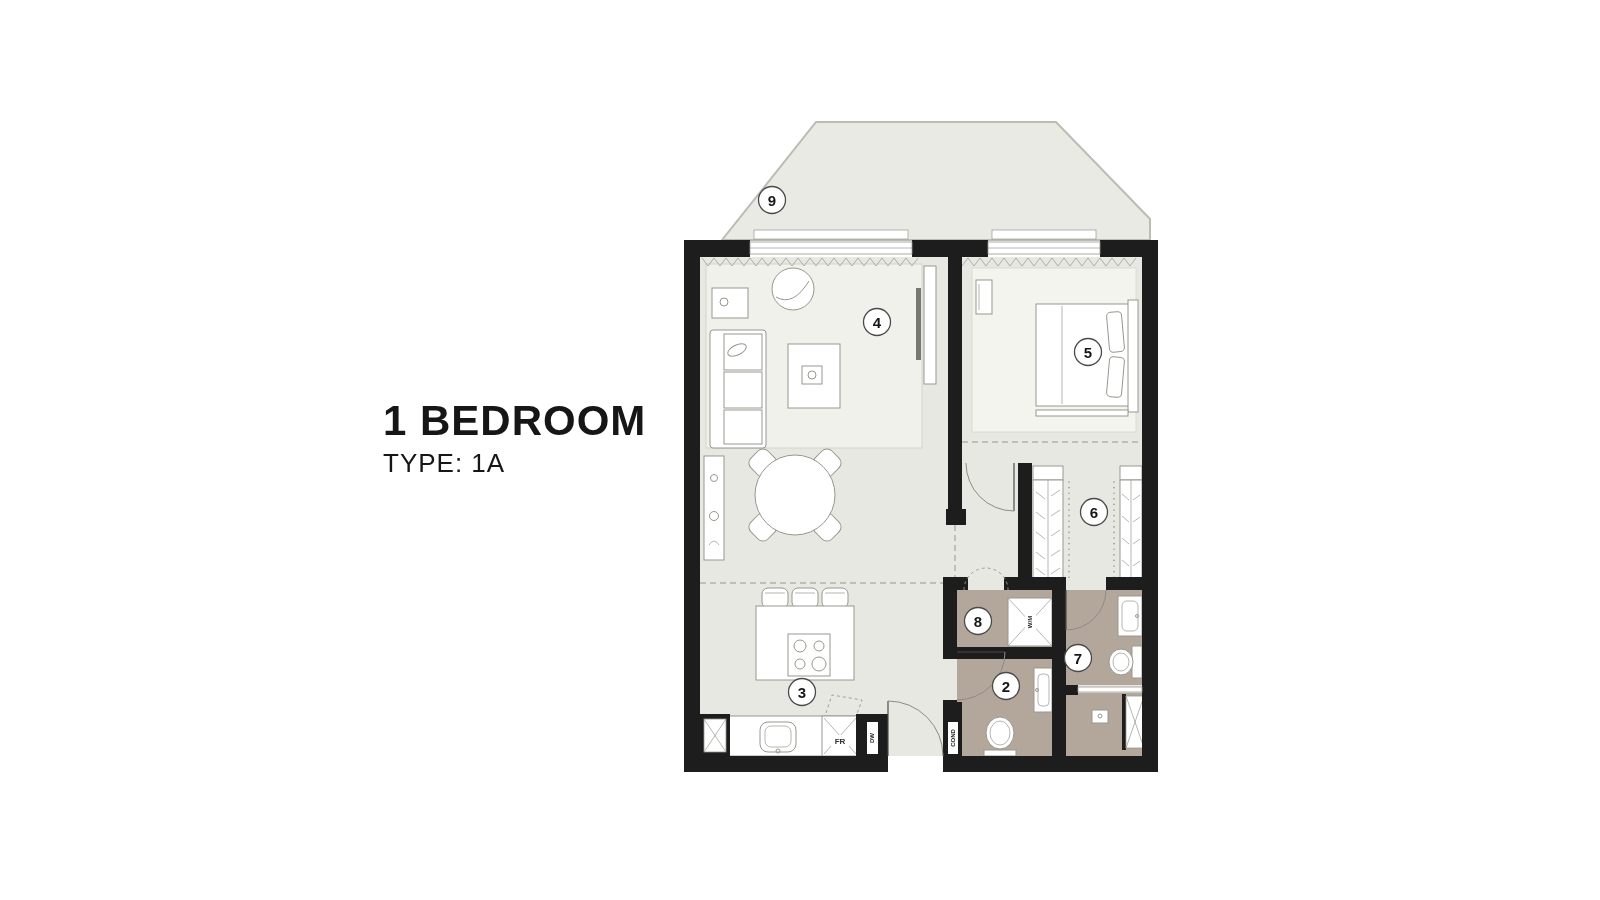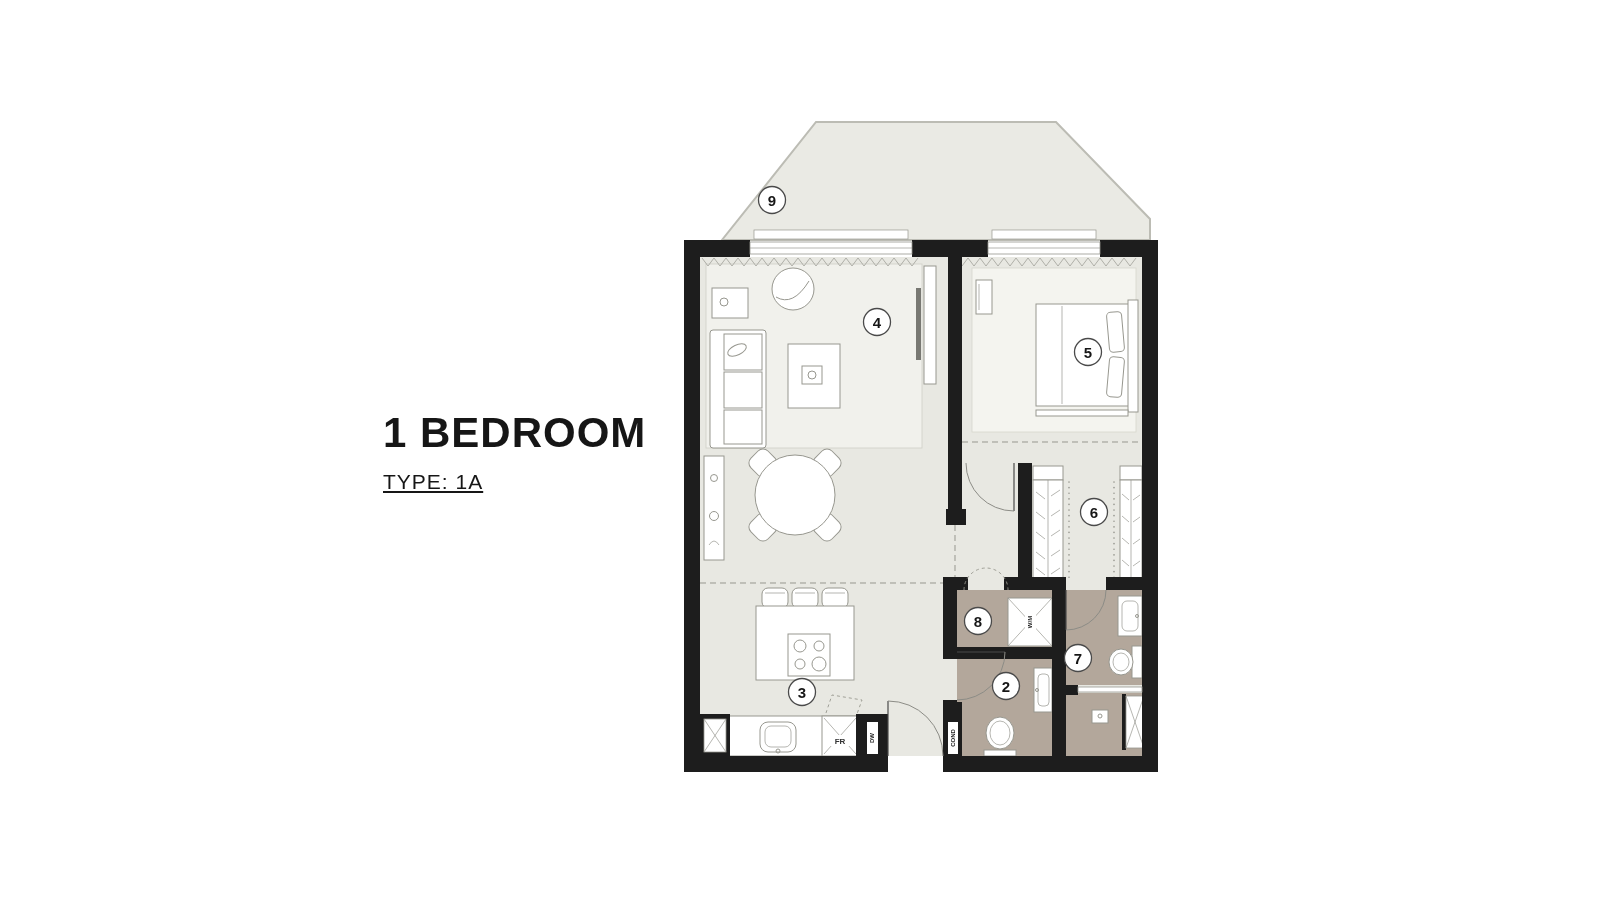--- a/index.html
+++ b/index.html
@@ -2,23 +2,23 @@
 <html style="--wall: #1d1d1d; --floor: #e8e8e2; --wet_floor: #b3a79b; --balcony_floor: #eaeae4; --outline: #97978f; --text: #161616;"><head>
 <meta charset="utf-8">
 <style>
   :root{
     --wall:#1d1d1d; --floor:#e8e8e2; --wet_floor:#b3a79b;
     --balcony_floor:#eaeae4; --outline:#97978f; --text:#161616;
   }
   html,body{margin:0;padding:0;background:#ffffff;}
   .stage{position:relative;width:1600px;height:900px;background:#ffffff;overflow:hidden;
          font-family:"Liberation Sans",sans-serif;}
-  .title-block{position:absolute;left:383px;top:412px;color:var(--text);}
+  .title-block{position:absolute;left:383px;top:400px;color:var(--text);}
   .title-heading{font-size:42px;font-weight:800;letter-spacing:1px;line-height:1.0;}
-  .title-sub{font-size:21px;font-weight:400;letter-spacing:1px;margin-top:16px;text-decoration:underline;}
+  .title-sub{font-size:26px;font-weight:400;letter-spacing:1px;margin-top:6px;}
   svg{position:absolute;left:0;top:0;}
   .wall{fill:var(--wall);}
   .floor{fill:var(--floor);}
   .wet{fill:var(--wet_floor);}
   .balc{fill:var(--balcony_floor);stroke:#bcbcb4;stroke-width:2;}
   .rug{fill:#f1f1ec;stroke:#cfcfc7;stroke-width:0.8;}
   .rug2{fill:#f4f4ef;stroke:#d6d6ce;stroke-width:0.8;}
   .wht{fill:#ffffff;stroke:var(--outline);stroke-width:1;}
   .ln{fill:none;stroke:var(--outline);stroke-width:1;}
   .thin{stroke-width:0.7;}

